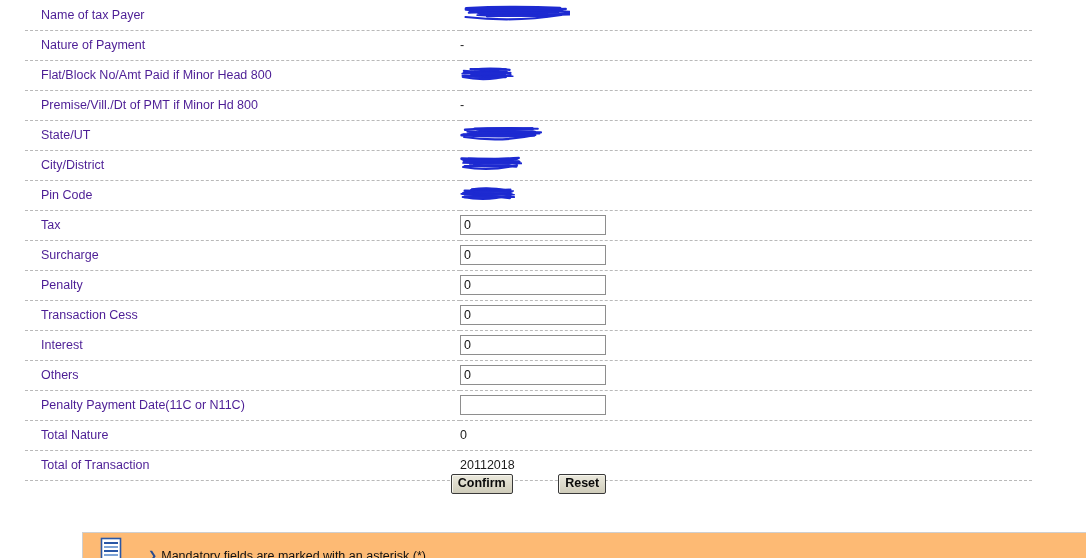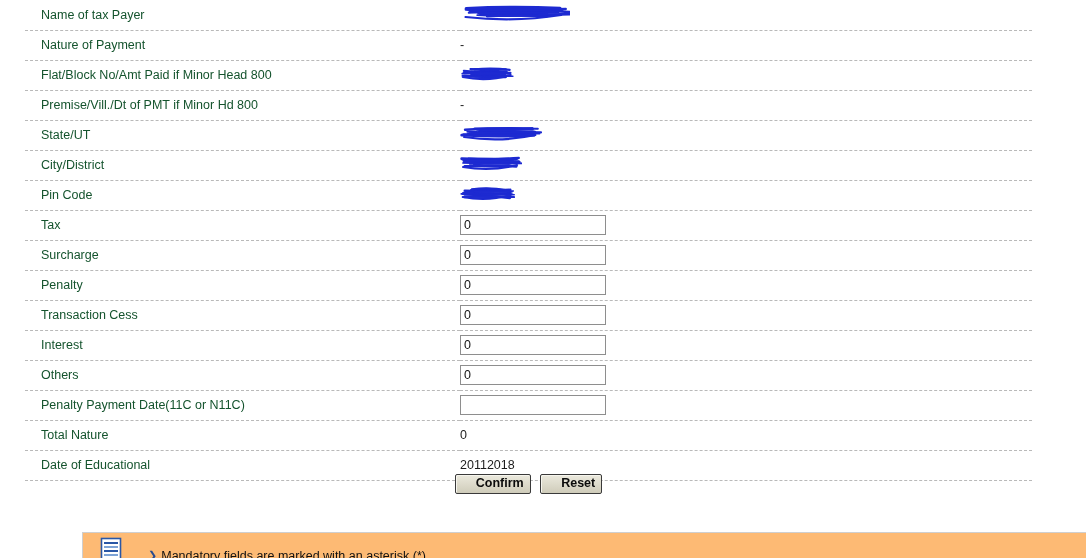--- a/index.html
+++ b/index.html
@@ -30,21 +30,21 @@
     height: 30px;
     border-bottom: 1px dashed #b9b9b9;
   }
   .cell-label {
     width: 419px;
     padding: 0 0 0 16px;
     vertical-align: middle;
     text-align: left;
     white-space: nowrap;
     font-size: 12.5px;
-    color: #14532d;
+    color: #4c1d95;
   }
   .cell-value {
     vertical-align: middle;
     text-align: left;
     padding: 0;
     position: relative;
     font-size: 12.5px;
     color: #1c1c1c;
   }
 
@@ -86,22 +86,22 @@
   .btn {
     display: inline-block;
     font-family: "Liberation Sans", sans-serif;
     font-size: 12.5px;
     font-weight: bold;
     color: #0b0b0b;
     background: #d6d3c3;
     background: linear-gradient(#ebe9dd, #cfccba);
     border: 1px solid #3a3a3a;
     border-radius: 2px;
-    padding: 2px 6px 3px 20px;
-    margin: 0 3px;
+    padding: 2px 6px 3px 6px;
+    margin: 0 21px;
     line-height: 13px;
     cursor: pointer;
     box-shadow: inset 1px 1px 0 #f6f5ee;
   }
 
   
   .note-panel {
     position: absolute;
     left: 82px;
     top: 532px;
@@ -274,21 +274,21 @@
       </tr>
       <tr class="form-row">
         <td class="cell-label">Penalty Payment Date(11C or N11C)</td>
         <td class="cell-value"><input type="text" class="amount-input" value="" style=""></td>
       </tr>
       <tr class="form-row">
         <td class="cell-label">Total Nature</td>
         <td class="cell-value"><span>0</span></td>
       </tr>
       <tr class="form-row">
-        <td class="cell-label">Date of Educational</td>
+        <td class="cell-label">Total of Transaction</td>
         <td class="cell-value"><span>20112018</span></td>
       </tr>
     </tbody>
 </table>
 
 <div class="button-bar">
   <button class="btn">Confirm</button>
   <button class="btn">Reset</button>
 </div>
 

